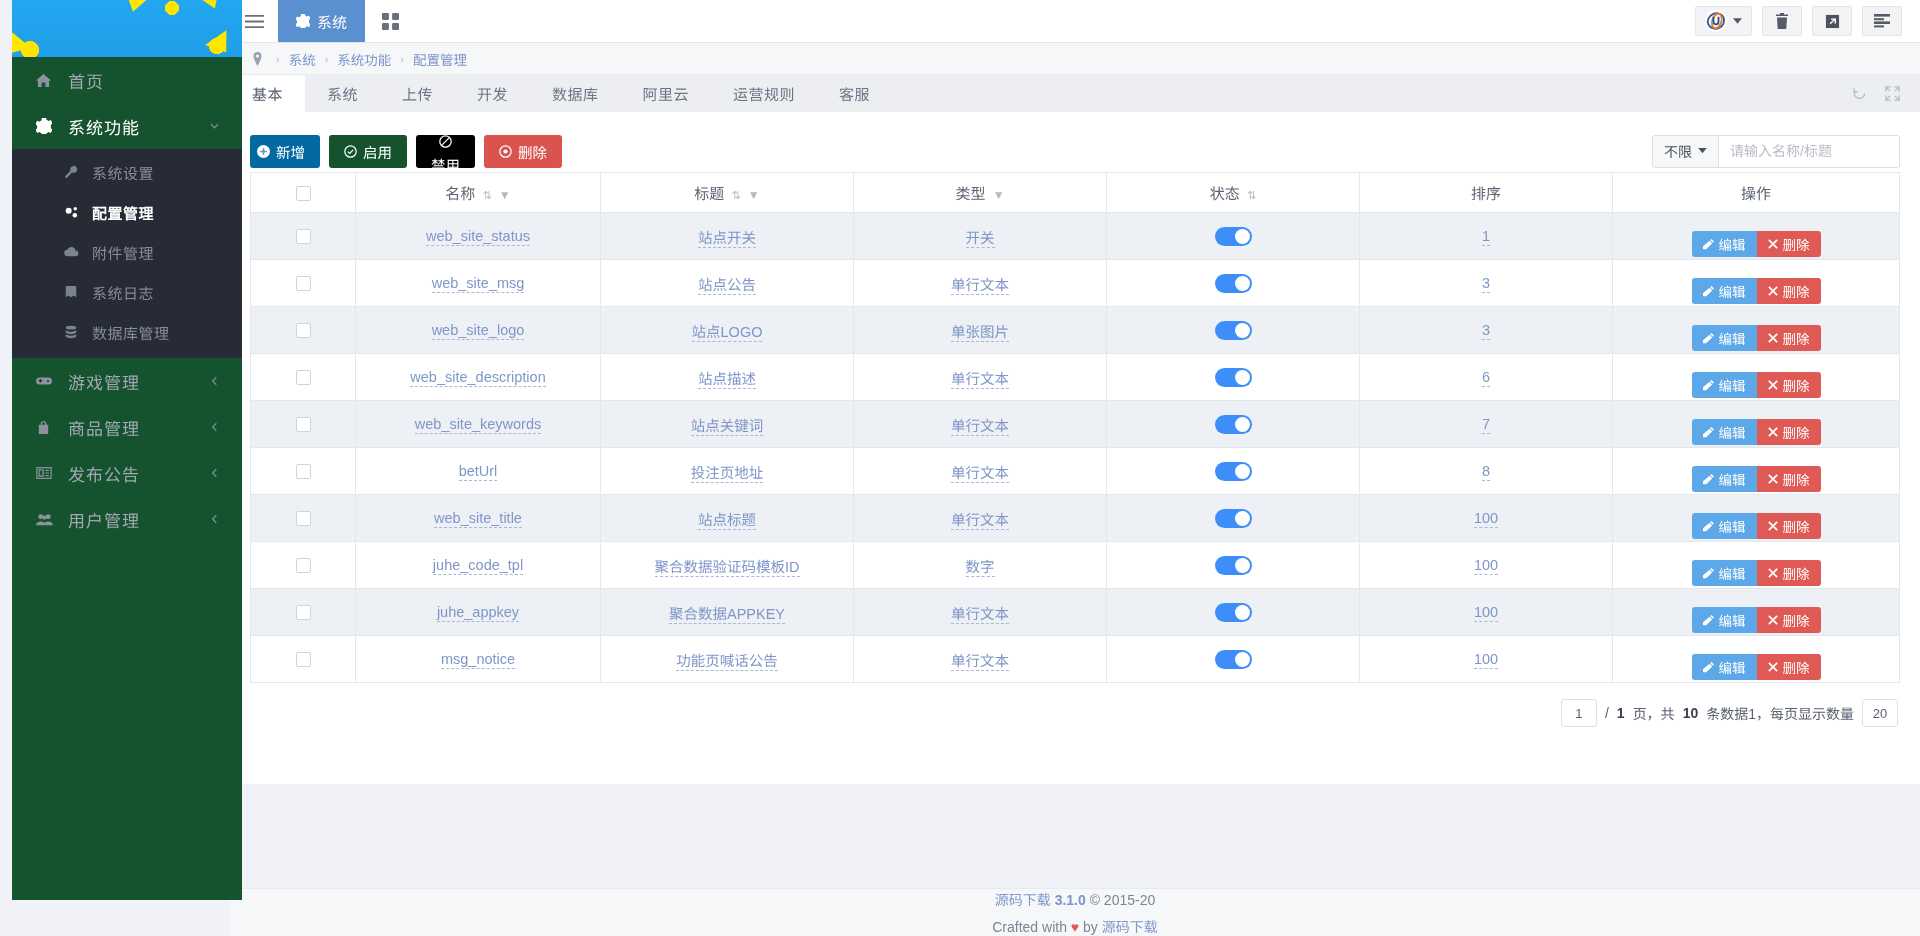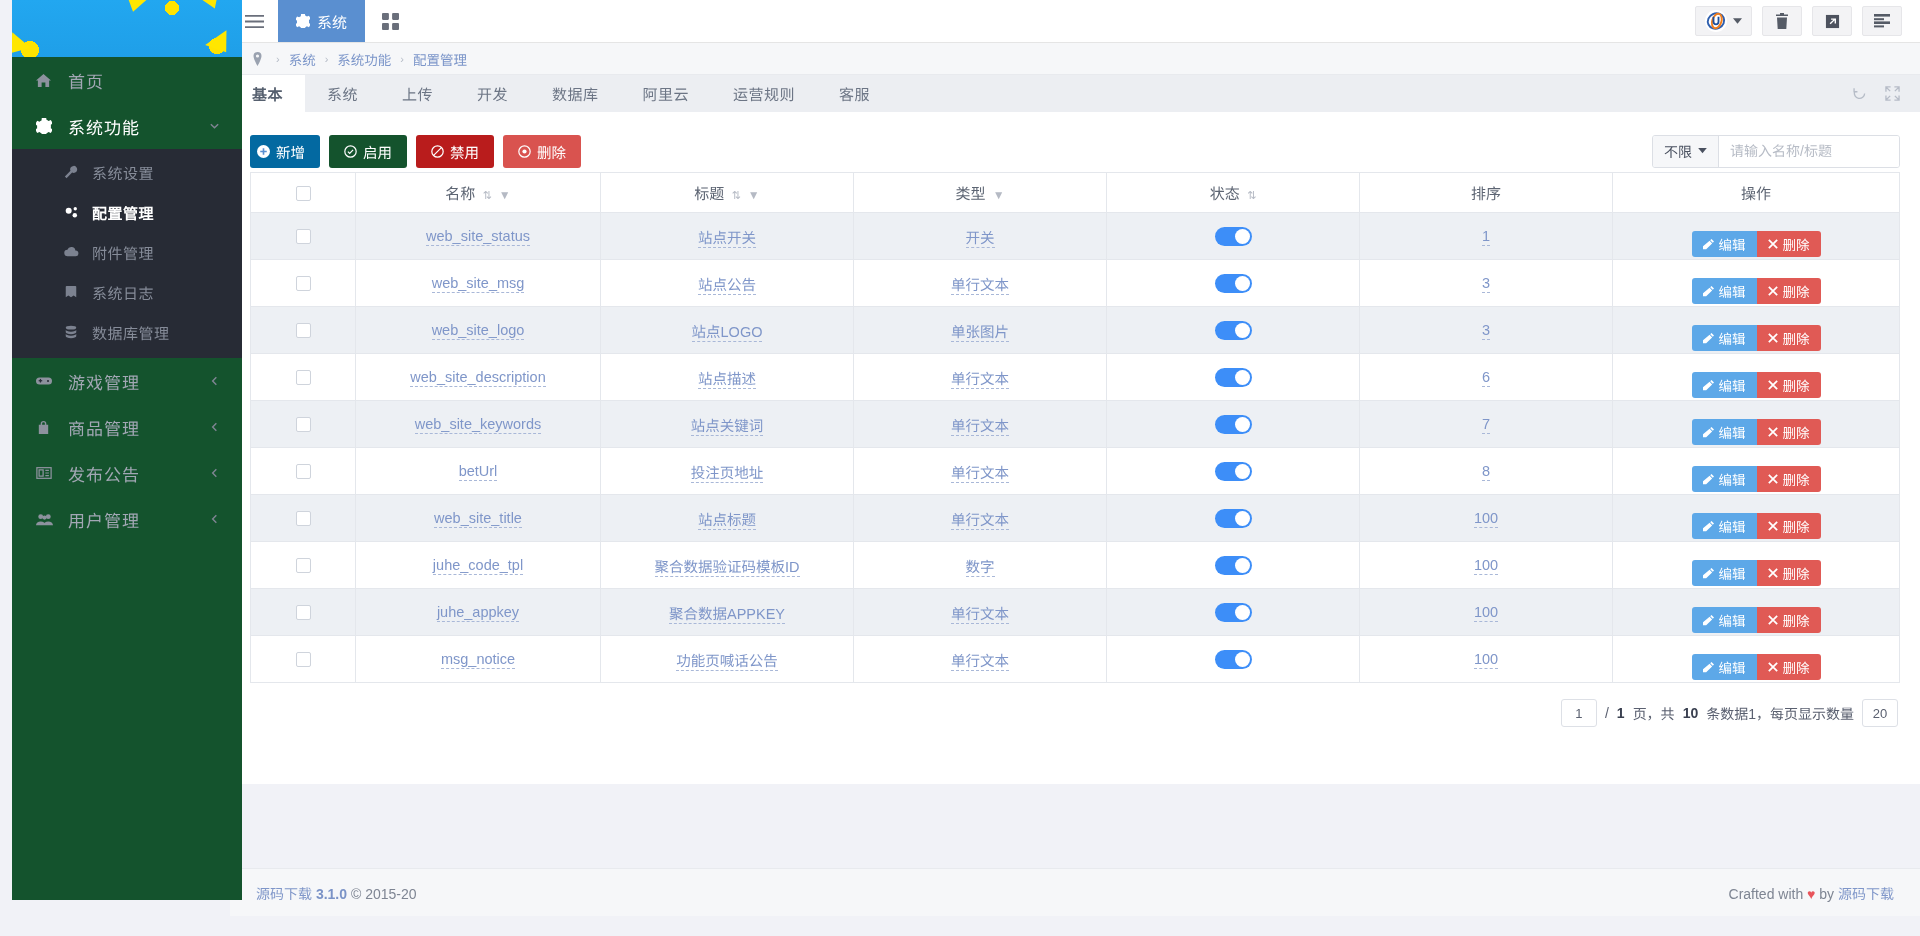--- a/index.html
+++ b/index.html
@@ -148,21 +148,21 @@
     width: 1690px; height: 37px;
     background: #eceef2;
     display: flex; align-items: stretch;
     z-index: 3;
   }
   .ptab {
     display: flex; align-items: center; justify-content: center;
     padding: 0 22px; font-size: 15px; color: #6c7585;
     cursor: pointer; letter-spacing: .5px;
   }
-  .ptab.active { background: #fff; color: #4c5costume; color:#56606f; font-weight: 700; }
+  .ptab.active { background: #fff; color: #4c5costume; color:#56606f; font-weight: 400; }
   .tabs-right {
     margin-left: auto; display: flex; align-items: center;
     gap: 18px; padding-right: 20px; color: #b6bcc7;
   }
   .tabs-right span { cursor: pointer; }
 
   
   #content {
     position: absolute; left: 230px; top: 112px;
     width: 1690px; height: 672px;
@@ -173,21 +173,21 @@
   .toolbar { display: flex; align-items: center; height: 42px; }
   .tbtn {
     display: inline-flex; align-items: center; gap: 6px;
     height: 33px; padding: 0 15px; margin-right: 9px;
     border: none; border-radius: 3px; color: #fff;
     font-size: 14.5px; cursor: pointer;
     font-family: inherit;
   }
   .tbtn.blue { background: #0369a1; padding-left: 7px; }
   .tbtn.green { background: #14532d; }
-  .tbtn.orange { background: #b91c1c; }
+  .tbtn.orange { background: #000000; flex-direction: column; }
   .tbtn.red { background: #d9534f; }
 
   .searchbox {
     margin-left: auto; display: flex; align-items: stretch;
     height: 33px; border: 1px solid #dcdfe5; border-radius: 3px;
     overflow: hidden;
   }
   .searchbox .sel {
     display: flex; align-items: center; gap: 6px;
     padding: 0 11px; background: #f6f7f9;
@@ -253,26 +253,27 @@
   .pagebar .pnum {
     width: 36px; height: 28px; border: 1px solid #dde0e6;
     border-radius: 3px; text-align: center; font-size: 13px;
     color: #5a6070; font-family: inherit; outline: none;
     background: #fff;
   }
   .pagebar b { font-weight: bold; color: #3a4050; }
 
   
   #footer {
-    position: absolute; left: 230px; top: 868px;
+    position: absolute; left: 230px; top: 888px;
     width: 1690px; height: 48px;
     background: #f6f7f9; border-top: 1px solid #e8eaee;
     display: flex; align-items: center; justify-content: space-between;
     padding: 0 26px; font-size: 14px; color: #7e8593;
     z-index: 2;
+    flex-direction: column;
   }
   #footer a { color: #7f96c9; text-decoration: none; cursor: pointer; }
   .heart { color: #e8545b; }
   #midgap {
     position: absolute; left: 230px; top: 784px;
     width: 1690px; height: 104px; background: #f1f2f7; z-index: 1;
   }
   svg { display: block; }
 </style>
 </head>

